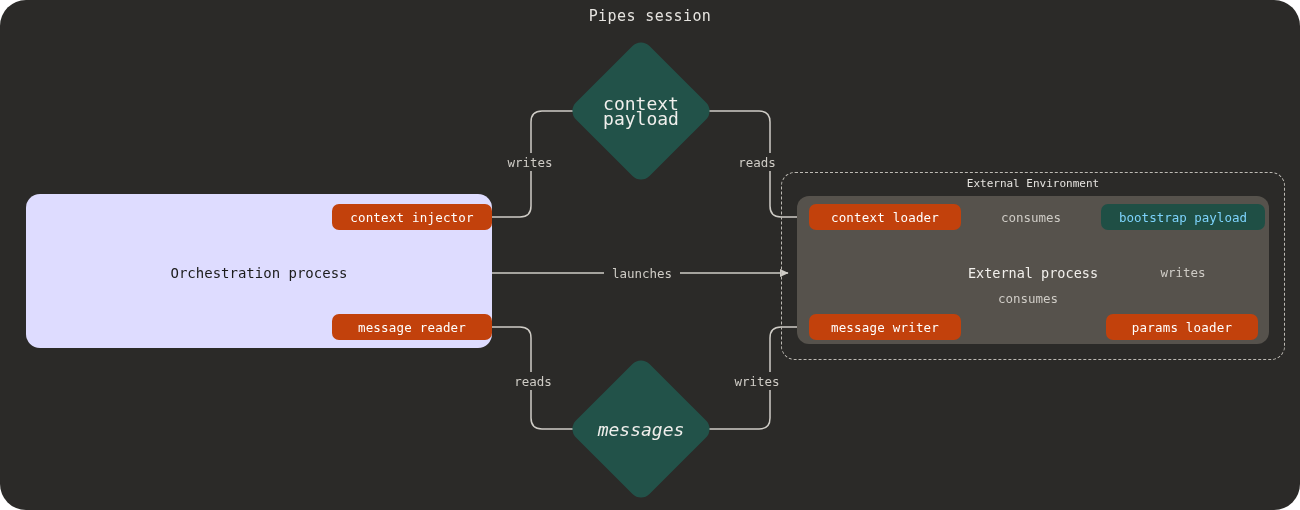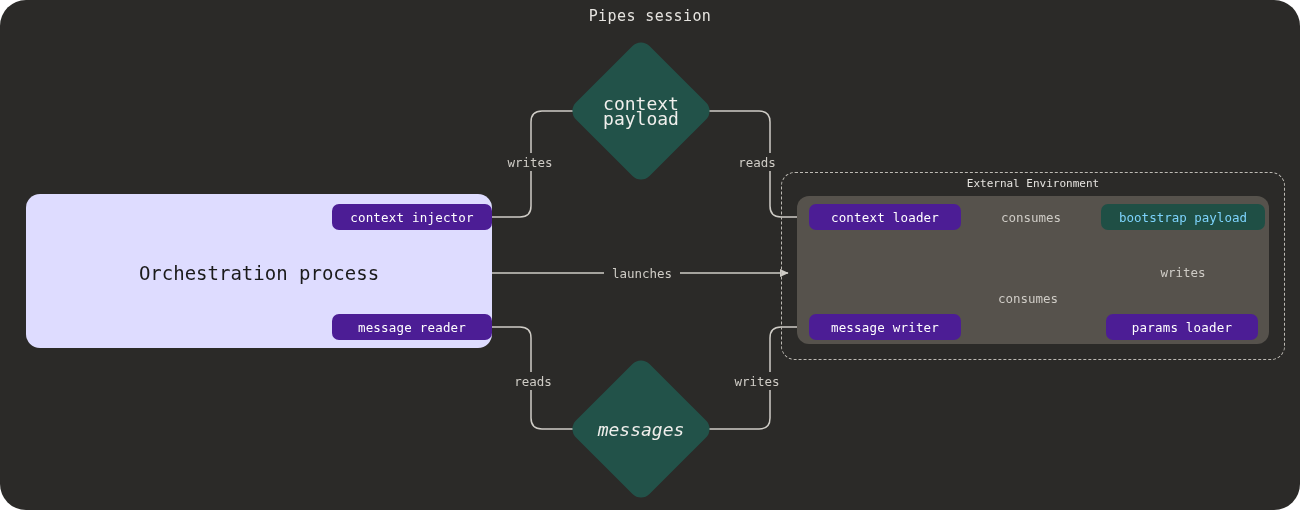--- a/index.html
+++ b/index.html
@@ -9,32 +9,32 @@
           border-radius:26px;overflow:hidden;}
   .ttl{position:absolute;left:0;top:7px;width:1300px;text-align:center;
        color:#e6e4e0;font-size:15px;letter-spacing:.4px;}
   svg.wires{position:absolute;left:0;top:0;width:1300px;height:510px;}
   .node{position:absolute;box-sizing:border-box;display:flex;align-items:center;
         justify-content:center;text-align:center;}
   
   .proc{left:26px;top:194px;width:466px;height:154px;background:#dedcff;
         border-radius:14px;}
   .proc-lbl{position:absolute;left:26px;top:262px;width:466px;height:22px;
-            color:#1b1b1b;font-size:19px;display:flex;align-items:center;justify-content:center;}
+            color:#1b1b1b;font-size:14px;display:flex;align-items:center;justify-content:center;}
   
   .extenv{left:781px;top:172px;width:504px;height:188px;
           border:1.6px dashed #bdbab4;border-radius:14px;background:transparent;}
   .extenv-lbl{position:absolute;left:781px;top:174px;width:504px;height:18px;
               color:#e6e4e0;font-size:11px;display:flex;align-items:center;justify-content:center;}
   .extproc{left:797px;top:196px;width:472px;height:148px;background:#56524c;
            border-radius:12px;}
   .extproc-lbl{position:absolute;left:797px;top:262px;width:472px;height:22px;
                color:#f2f0ec;font-size:13.5px;display:flex;align-items:center;justify-content:center;}
   
-  .pill{background:#4c1d95;border-radius:7px;color:#ffffff;font-size:12.5px;
+  .pill{background:#c2410c;border-radius:7px;color:#ffffff;font-size:12.5px;
         height:26px;letter-spacing:.2px;}
   .green{background:#1f4f45;border-radius:7px;color:#7dd3fc;font-size:12.5px;height:26px;}
   
   .dia{position:absolute;}
   .dia .sh{position:absolute;left:0;top:0;width:100%;height:100%;
            background:#225249;border-radius:12px;transform:rotate(45deg);}
   .dia .tx{position:absolute;left:-30px;top:0;width:calc(100% + 60px);height:100%;
            display:flex;align-items:center;justify-content:center;color:#f0efec;
            font-size:18px;line-height:15px;text-align:center;}
   .elabel{position:absolute;color:#cfccc6;font-size:12.5px;
@@ -76,20 +76,21 @@
   </svg>
 
   <div class="node proc"></div>
   <div class="proc-lbl">Orchestration process</div>
   <div class="node pill" style="left:332px;top:204px;width:160px;">context injector</div>
   <div class="node pill" style="left:332px;top:314px;width:160px;">message reader</div>
 
   <div class="node extenv"></div>
   <div class="extenv-lbl">External Environment</div>
   <div class="node extproc"></div>
+  <div class="extproc-lbl">External process</div>
 
   <div class="node pill" style="left:809px;top:204px;width:152px;">context loader</div>
   <div class="node green" style="left:1101px;top:204px;width:164px;">bootstrap payload</div>
   <div class="node pill" style="left:809px;top:314px;width:152px;">message writer</div>
   <div class="node pill" style="left:1106px;top:314px;width:152px;">params loader</div>
 
   <div class="dia" style="left:589px;top:59px;width:104px;height:104px;">
     <div class="sh"></div>
     <div class="tx">
       <span>

